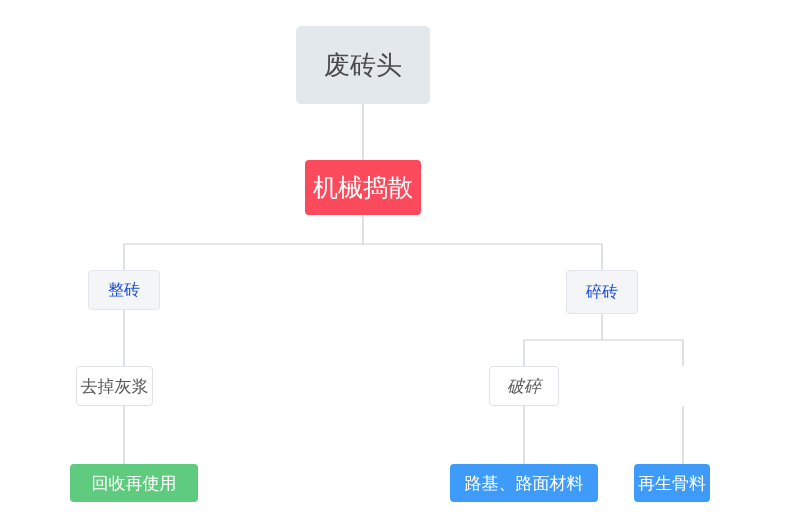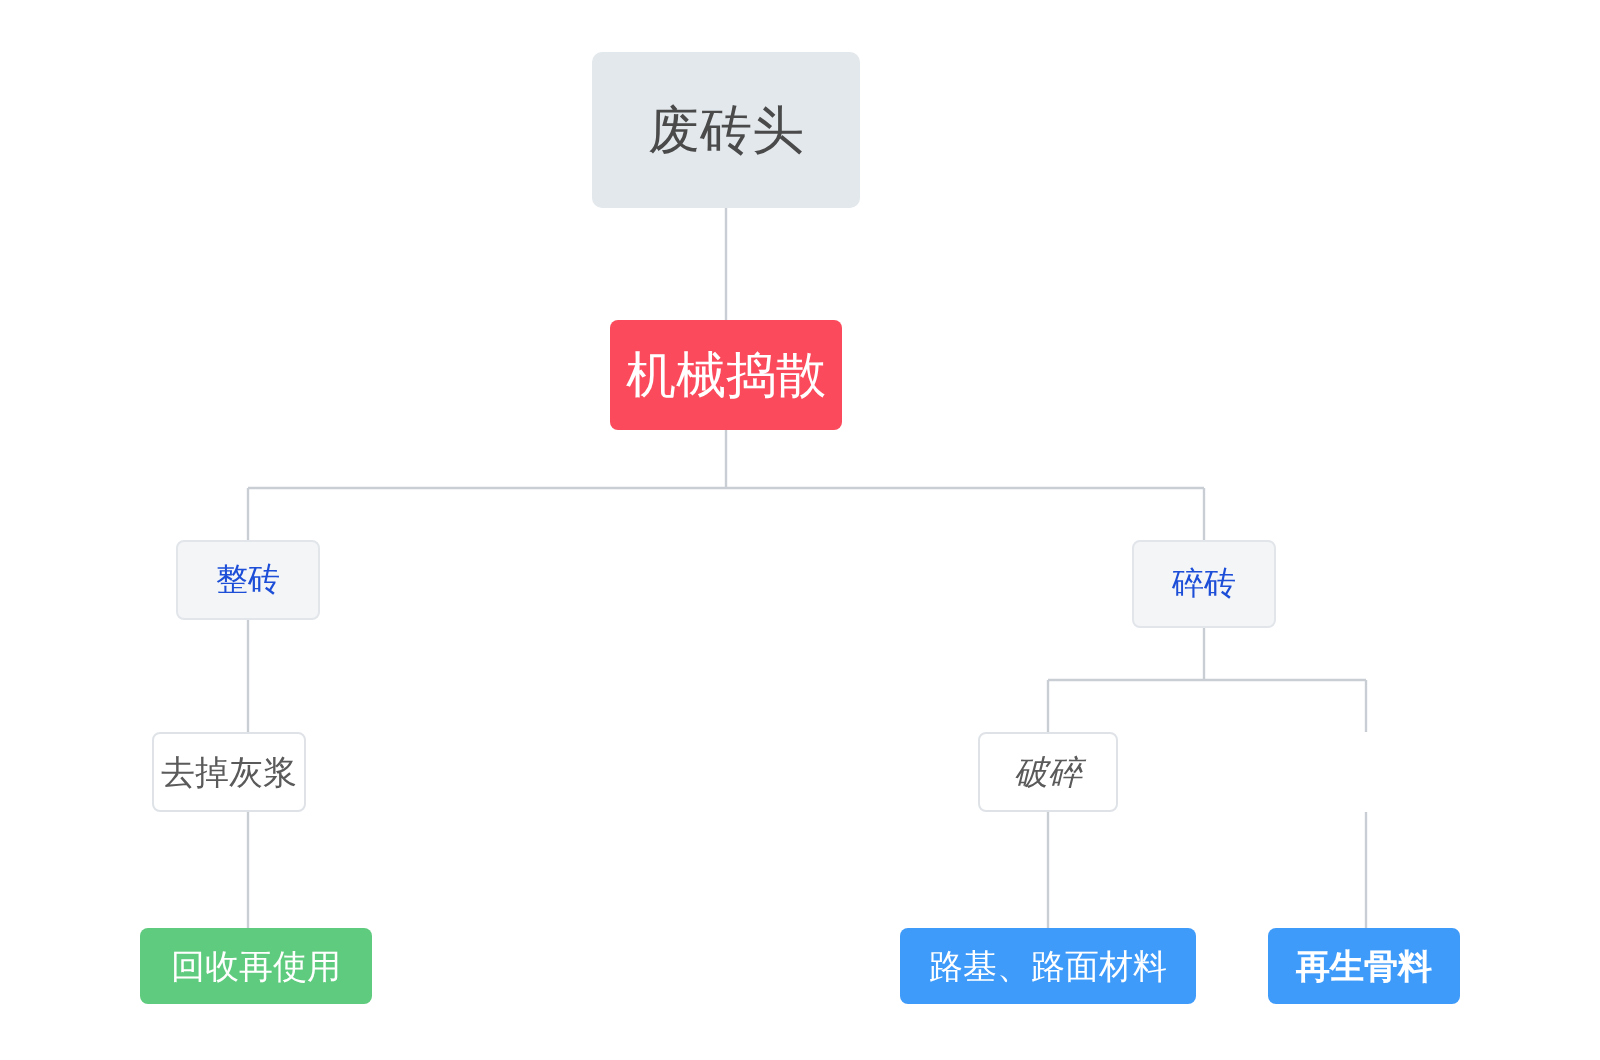--- a/index.html
+++ b/index.html
@@ -122,25 +122,25 @@
 
   <div class="node node-white" style="left:76px; top:366px; width:77px; height:40px;">
     <span>去掉灰浆</span>
   </div>
 
   <div class="node node-white" style="left:489px; top:366px; width:70px; height:40px;font-style:italic;">
     <span>破碎</span>
   </div>
 
 
-  <div class="node node-green" style="left:70px; top:464px; width:116px; height:38px;">
+  <div class="node node-green" style="left:70px; top:464px; width:128px; height:38px;">
     <span>回收再使用</span>
   </div>
 
   <div class="node node-blue" style="left:450px; top:464px; width:148px; height:38px;">
     <span>路基、路面材料</span>
   </div>
 
-  <div class="node node-blue" style="left:634px; top:464px; width:96px; height:38px;font-weight:bold;">
+  <div class="node node-blue" style="left:634px; top:464px; width:76px; height:38px;">
     <span>再生骨料</span>
   </div>
 
 </div>
 
 </body></html>

